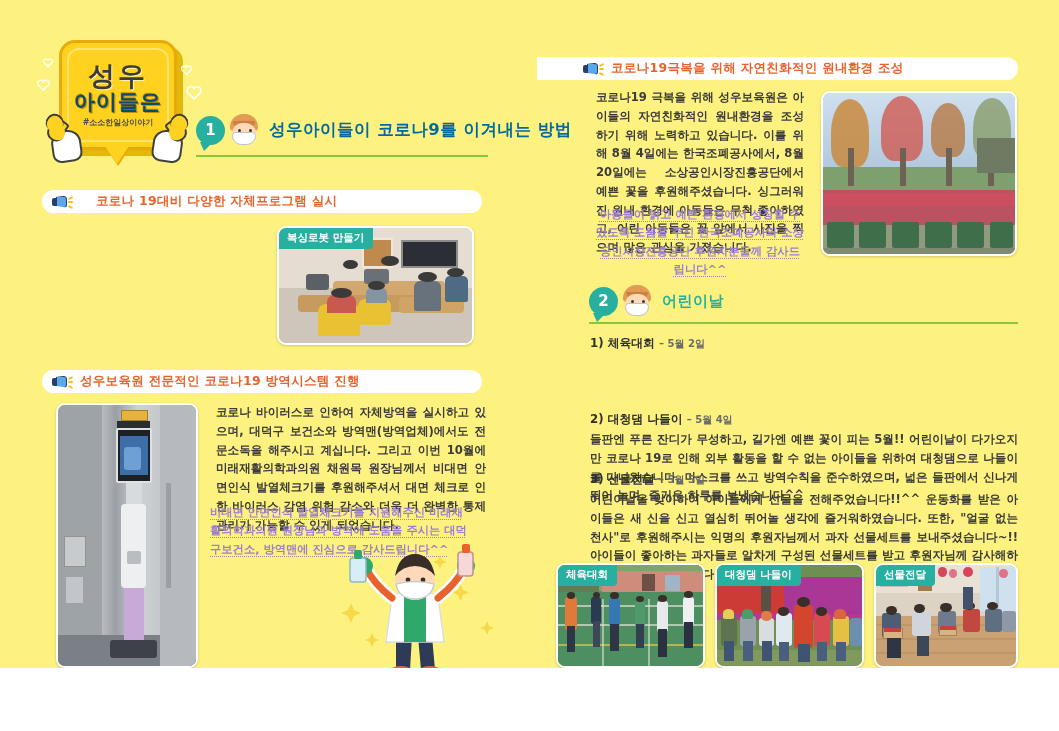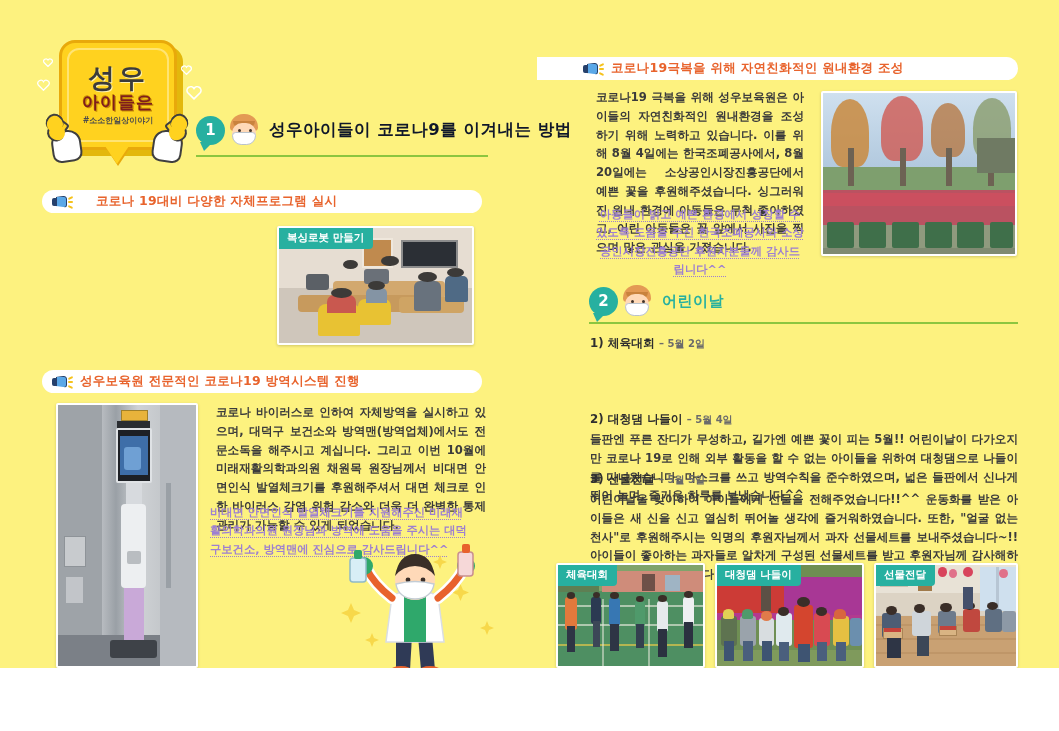--- a/index.html
+++ b/index.html
@@ -34,21 +34,21 @@
     position: absolute; left: 5px; top: 5px; right: 5px; bottom: 5px;
     border-radius: 12px; border: 2px solid #ffe473;
     display: flex; flex-direction: column;
     align-items: center; justify-content: center;
   }
   .logo-line1 {
     font-size: 27px; font-weight: bold; color: #3b3b3b;
     letter-spacing: 3px; line-height: 1.05; text-shadow: 1px 1px 0 #fff3b0;
   }
   .logo-line2 {
-    font-size: 17px; font-weight: bold; color: #7f1d1d;
+    font-size: 21px; font-weight: bold; color: #0c4a6e;
     letter-spacing: 1px; line-height: 1.1;
     text-shadow: 1.2px 1.2px 0 #c98f06, -0.6px -0.6px 0 #c98f06;
   }
   .logo-line3 {
     font-size: 8px; font-weight: bold; color: #4d4d4d;
     letter-spacing: 0px; margin-top: 3px;
   }
   .logo-tail {
     position: absolute; left: 60px; top: 114px;
     width: 0; height: 0;
@@ -107,21 +107,21 @@
     position: absolute; left: 5px; top: 10px; width: 24px; height: 22px;
     background: #ffd9b8; border-radius: 10px 10px 11px 11px;
   }
   .kid-eye { position: absolute; width: 3px; height: 3px; background: #42332a; border-radius: 50%; top: 16px; }
   .kid-eye.l { left: 11px; } .kid-eye.r { left: 22px; }
   .kid-mask {
     position: absolute; left: 5px; top: 19px; width: 24px; height: 13px;
     background: #ffffff; border: 1.3px solid #b9c3cc; border-radius: 4px 4px 10px 10px;
   }
   .sec-head-text {
-    font-size: 16.5px; font-weight: bold; color: #0f172a;
+    font-size: 16.5px; font-weight: bold; color: #0369a1;
     letter-spacing: 0.5px; margin-left: 8px; white-space: nowrap;
   }
   .sec-underline { height: 2px; background: #8cc63f; }
 
   
   .bar {
     position: absolute; height: 23px; background: #ffffff;
     border-radius: 0 13px 13px 0;
     display: flex; align-items: center;
   }
@@ -154,21 +154,21 @@
     text-align: justify; font-weight: bold;
   }
   .thanks-text {
     font-size: 11.3px; line-height: 1.62; color: #9d7fd1;
     font-weight: bold; text-decoration: underline;
     text-decoration-style: dotted; text-underline-offset: 3px;
   }
 
   
   .photo {
-    position: absolute; overflow: hidden; border-radius: 2px;
+    position: absolute; overflow: hidden; border-radius: 9px;
     border: 2px solid #ffffff; box-shadow: 0 1px 3px rgba(0,0,0,.18);
   }
   .cap {
     position: absolute; left: 0; top: 0;
     background: #27b0a0; color: #ffffff;
     font-size: 10.5px; font-weight: bold; padding: 3px 9px 4px 8px;
     border-radius: 0 0 4px 0; z-index: 3; white-space: nowrap;
   }
 
   

